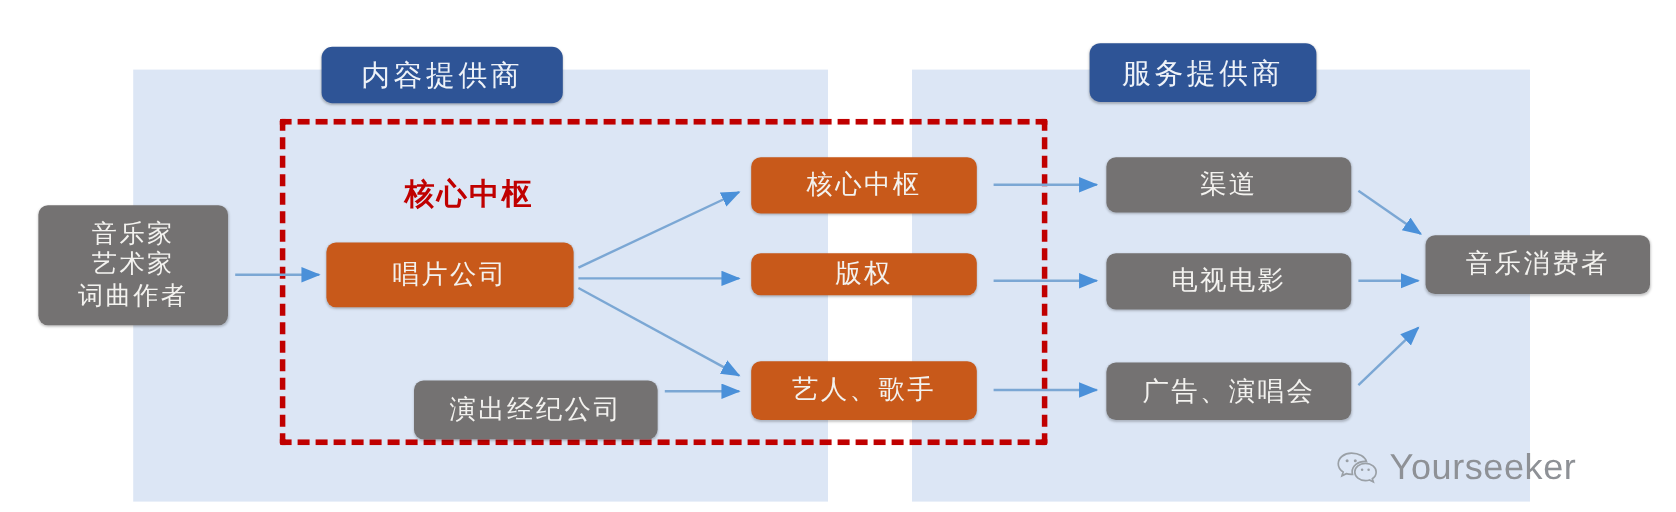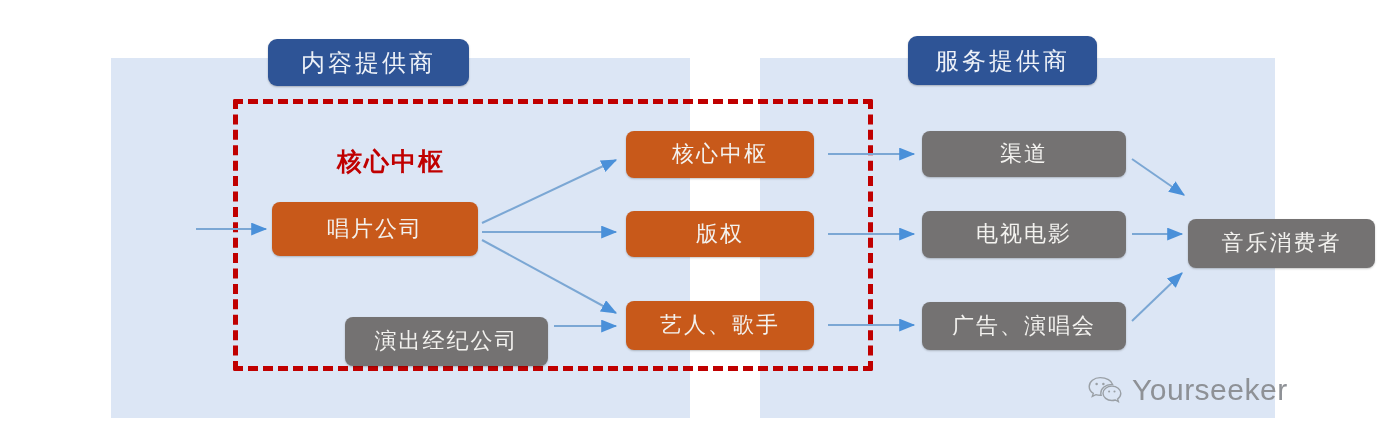--- a/index.html
+++ b/index.html
@@ -69,28 +69,28 @@
   .node.gray   { background: #747272; }
   .node.orange { background: #c8591a; }
 
   .n-creators { left: 32px;  top: 146px; width: 158px; height: 100px; font-size: 21px; }
   .n-label    { display: block; }
 
   .n-record   { left: 272px; top: 177px; width: 206px; height: 54px; }
   .n-agency   { left: 345px; top: 292px; width: 203px; height: 49px; }
 
   .n-product  { left: 626px; top: 106px; width: 188px; height: 47px; }
-  .n-copy     { left: 626px; top: 186px; width: 188px; height: 46px; }
+  .n-copy     { left: 626px; top: 186px; width: 188px; height: 35px; }
   .n-artist   { left: 626px; top: 276px; width: 188px; height: 49px; }
 
   .n-channel  { left: 922px; top: 106px; width: 204px; height: 46px; }
   .n-tv       { left: 922px; top: 186px; width: 204px; height: 47px; }
   .n-ads      { left: 922px; top: 277px; width: 204px; height: 48px; }
 
-  .n-consumer { left: 1188px; top: 194px; width: 187px; height: 49px; justify-content: center; }
+  .n-consumer { left: 1188px; top: 171px; width: 187px; height: 49px; justify-content: center; }
 
   .core-label {
     position: absolute;
     left: 337px;
     top: 120px;
     color: #c00000;
     font-size: 25px;
     font-weight: bold;
     letter-spacing: 2px;
     white-space: nowrap;
@@ -99,21 +99,21 @@
   #arrows {
     position: absolute;
     left: 0; top: 0;
     width: 1397px;
     height: 427px;
     pointer-events: none;
   }
 
   .watermark {
     position: absolute;
-    left: 1088px;
+    left: 1114px;
     top: 348px;
     display: flex;
     align-items: center;
     gap: 10px;
     color: #8e9196;
     font-size: 30px;
     letter-spacing: 0.5px;
     justify-content: flex-end;
   }
   .wm-text { color: #8e9196; }
@@ -151,20 +151,25 @@
 
   <div class="hdr hdr-content">
     <span>内容提供商</span>
   </div>
   <div class="hdr hdr-service">
     <span>服务提供商</span>
   </div>
 
   <div class="core-label">核心中枢</div>
 
+  <div class="node gray n-creators">
+    <span class="n-label">音乐家</span>
+    <span class="n-label">艺术家</span>
+    <span class="n-label">词曲作者</span>
+  </div>
 
   <div class="node orange n-record">
     <span>唱片公司</span>
   </div>
 
   <div class="node gray n-agency">
     <span>演出经纪公司</span>
   </div>
 
   <div class="node orange n-product">

